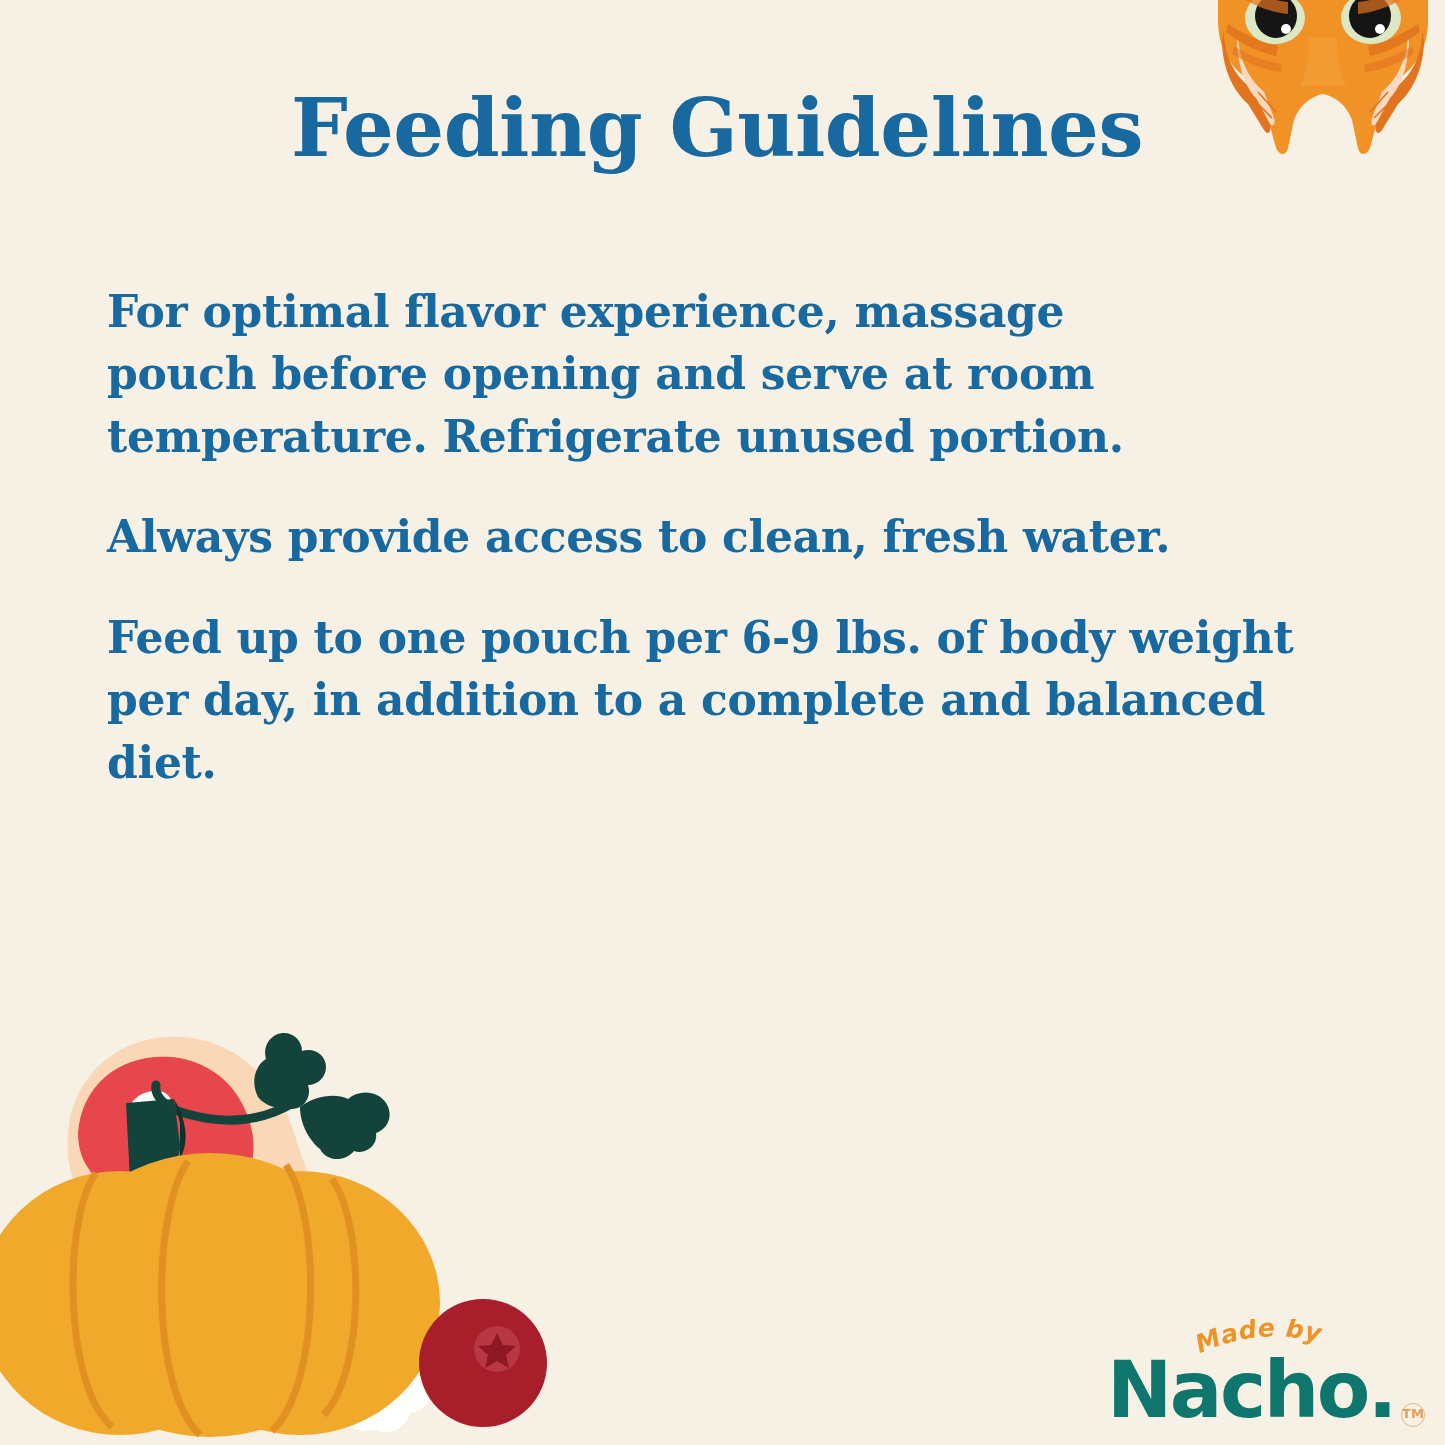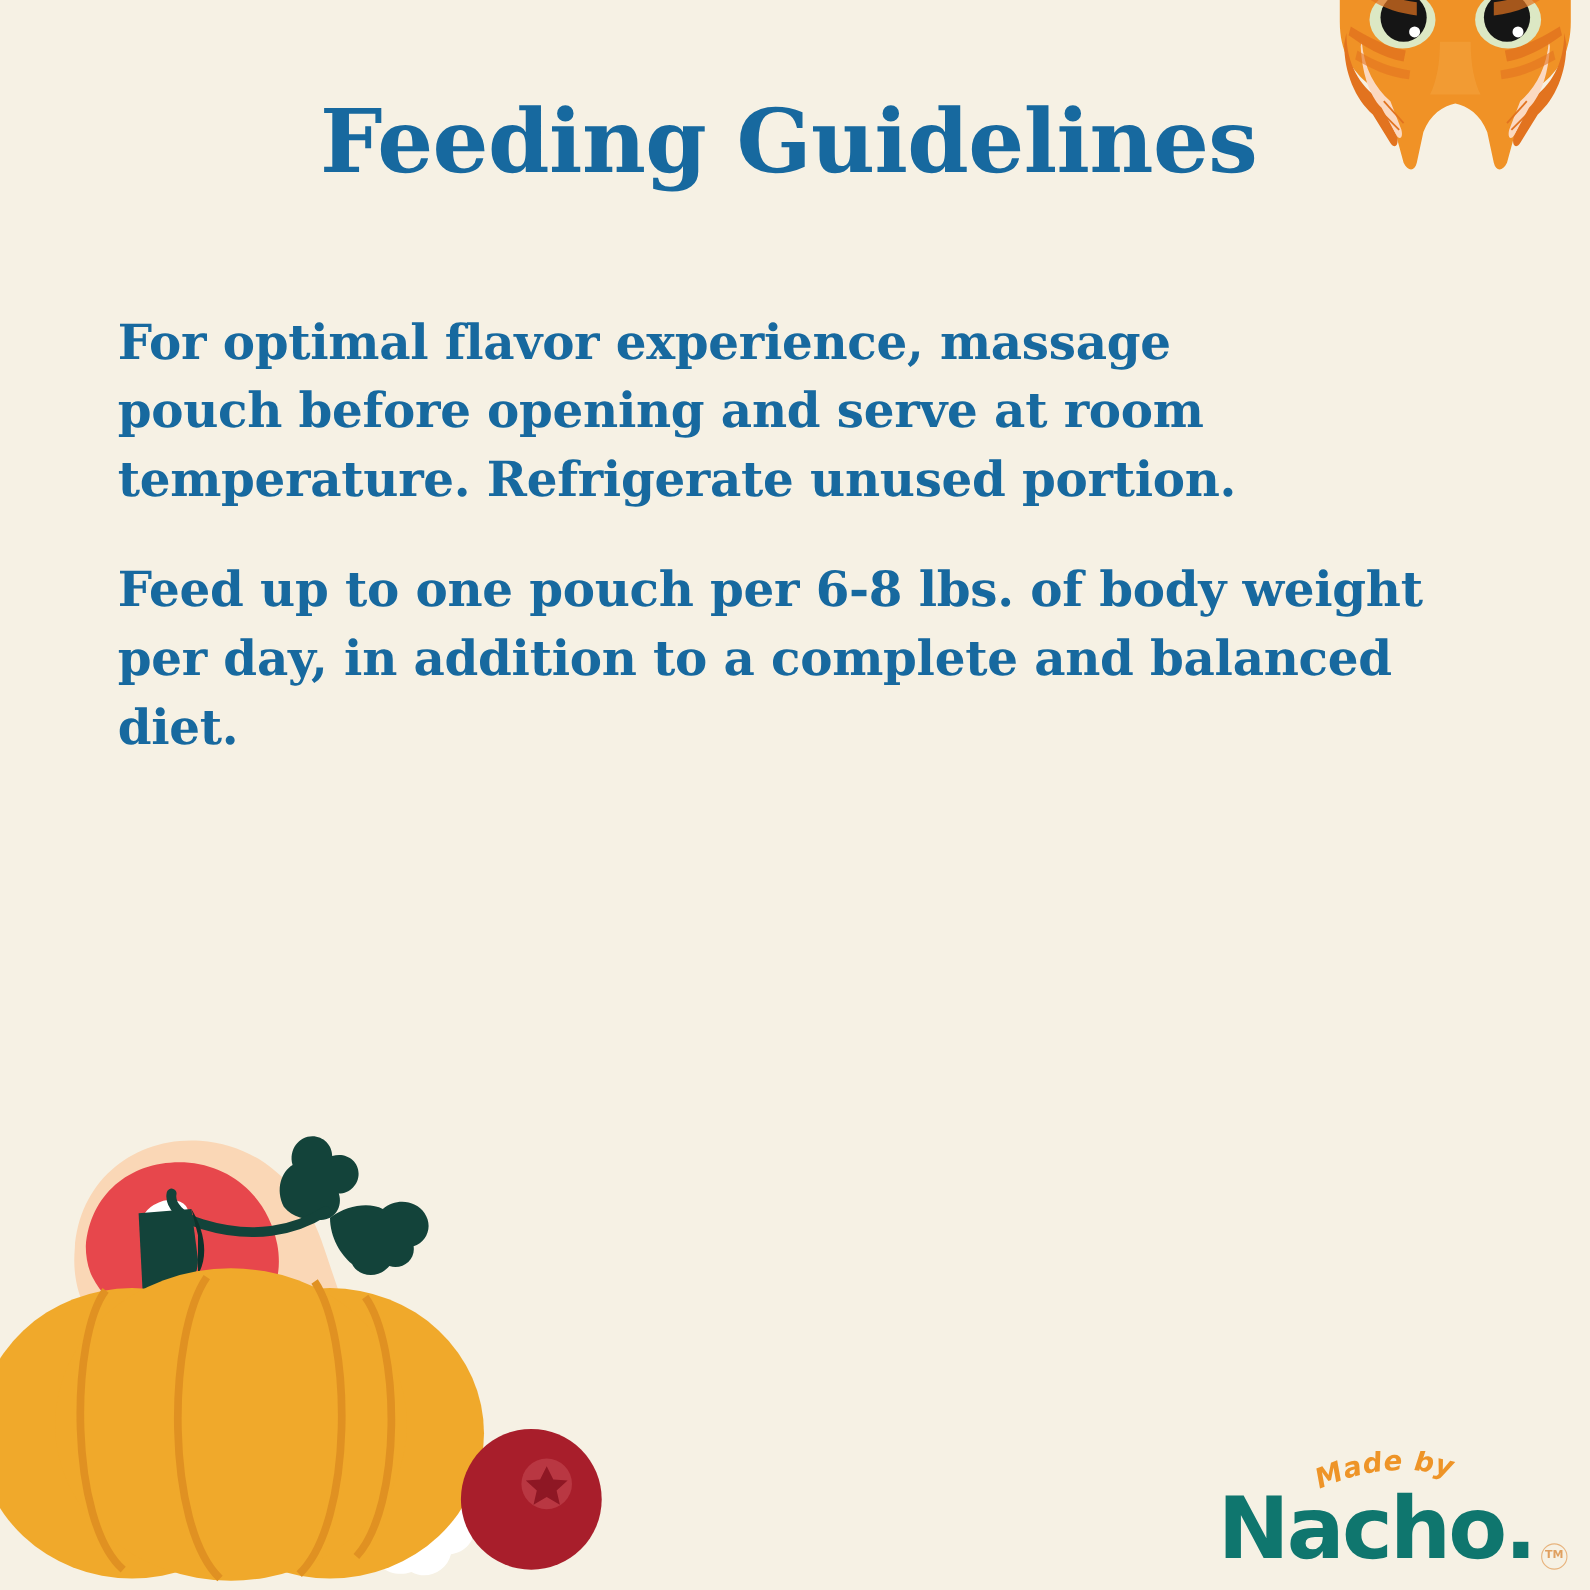--- a/index.html
+++ b/index.html
@@ -117,37 +117,38 @@
   .logo-tm {
     position: absolute;
     right: 2px;
     bottom: 10px;
     width: 22px;
     height: 22px;
     border: 1.6px solid #E8B47E;
     border-radius: 50%;
     color: #E0A060;
     font-family: "DejaVu Sans", sans-serif;
-    font-size: 10px;
+    font-size: 13px;
     font-weight: 700;
     line-height: 20px;
     text-align: center;
     letter-spacing: 0;
   }
 </style>
 </head>
 <body>
 
 <div class="page">
 
   <div class="title">Feeding Guidelines</div>
 
   <div class="body-copy">
     <p class="para p1">For optimal flavor experience, massage pouch before opening and serve at room temperature. Refrigerate unused portion.</p>
-    <p class="para p3">Feed up to one pouch per 6-8 lbs. of body weight per day, in addition to a complete and balanced diet.</p>
+    <p class="para p2">Always provide access to clean, fresh water.</p>
+    <p class="para p3">Feed up to one pouch per 6-9 lbs. of body weight per day, in addition to a complete and balanced diet.</p>
   </div>
 
   <div class="cat-wrap">
     <svg viewBox="0 0 218 160" width="218" height="160">
 
       <path d="M4 -60 L214 -60 L214 20
                C214 46 204 64 186 78
                L176 86 C170 98 166 112 162 126
                L156 148 C152 156 146 156 144 148
                L138 120 C132 104 120 96 109 94

